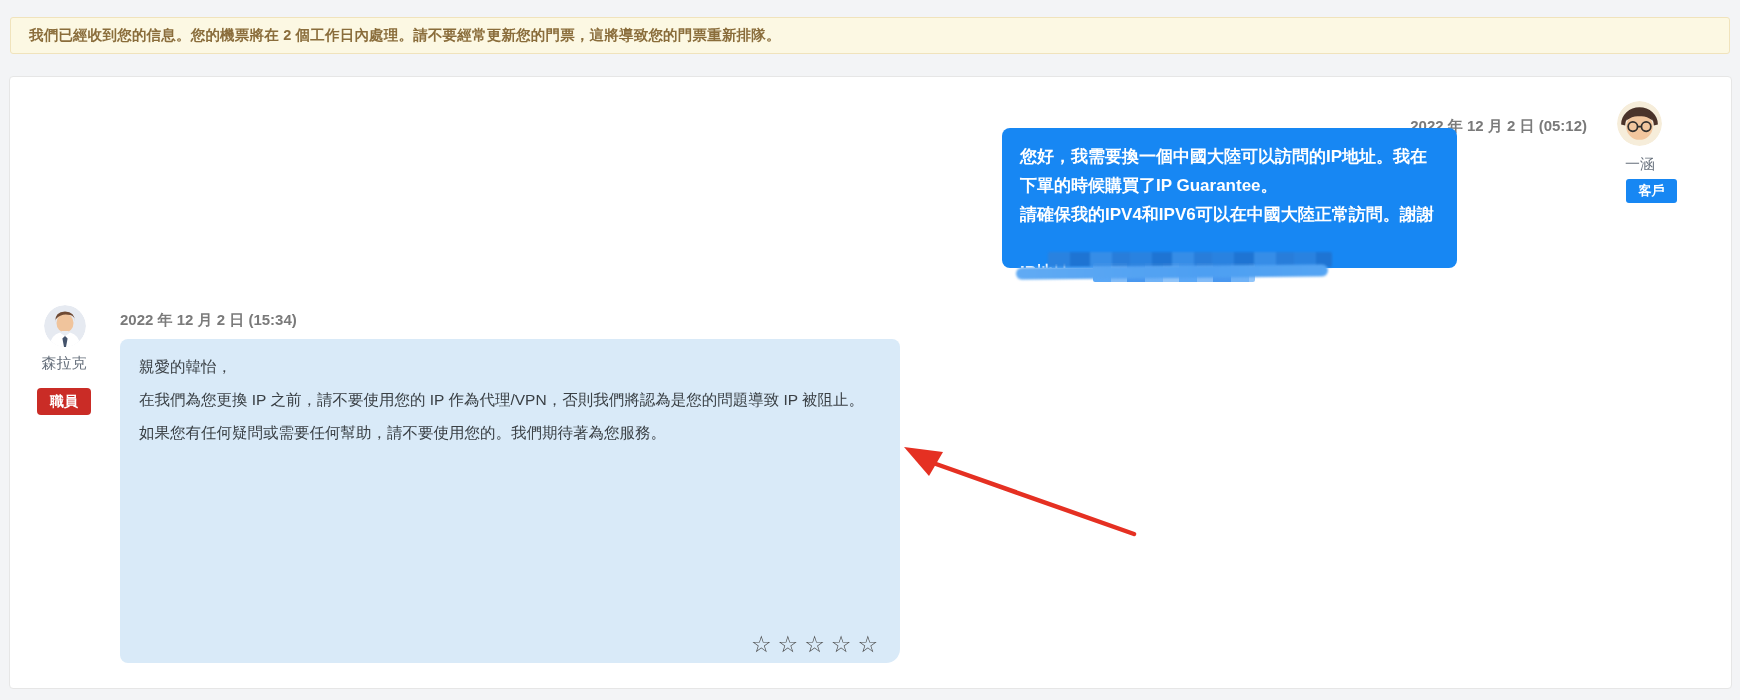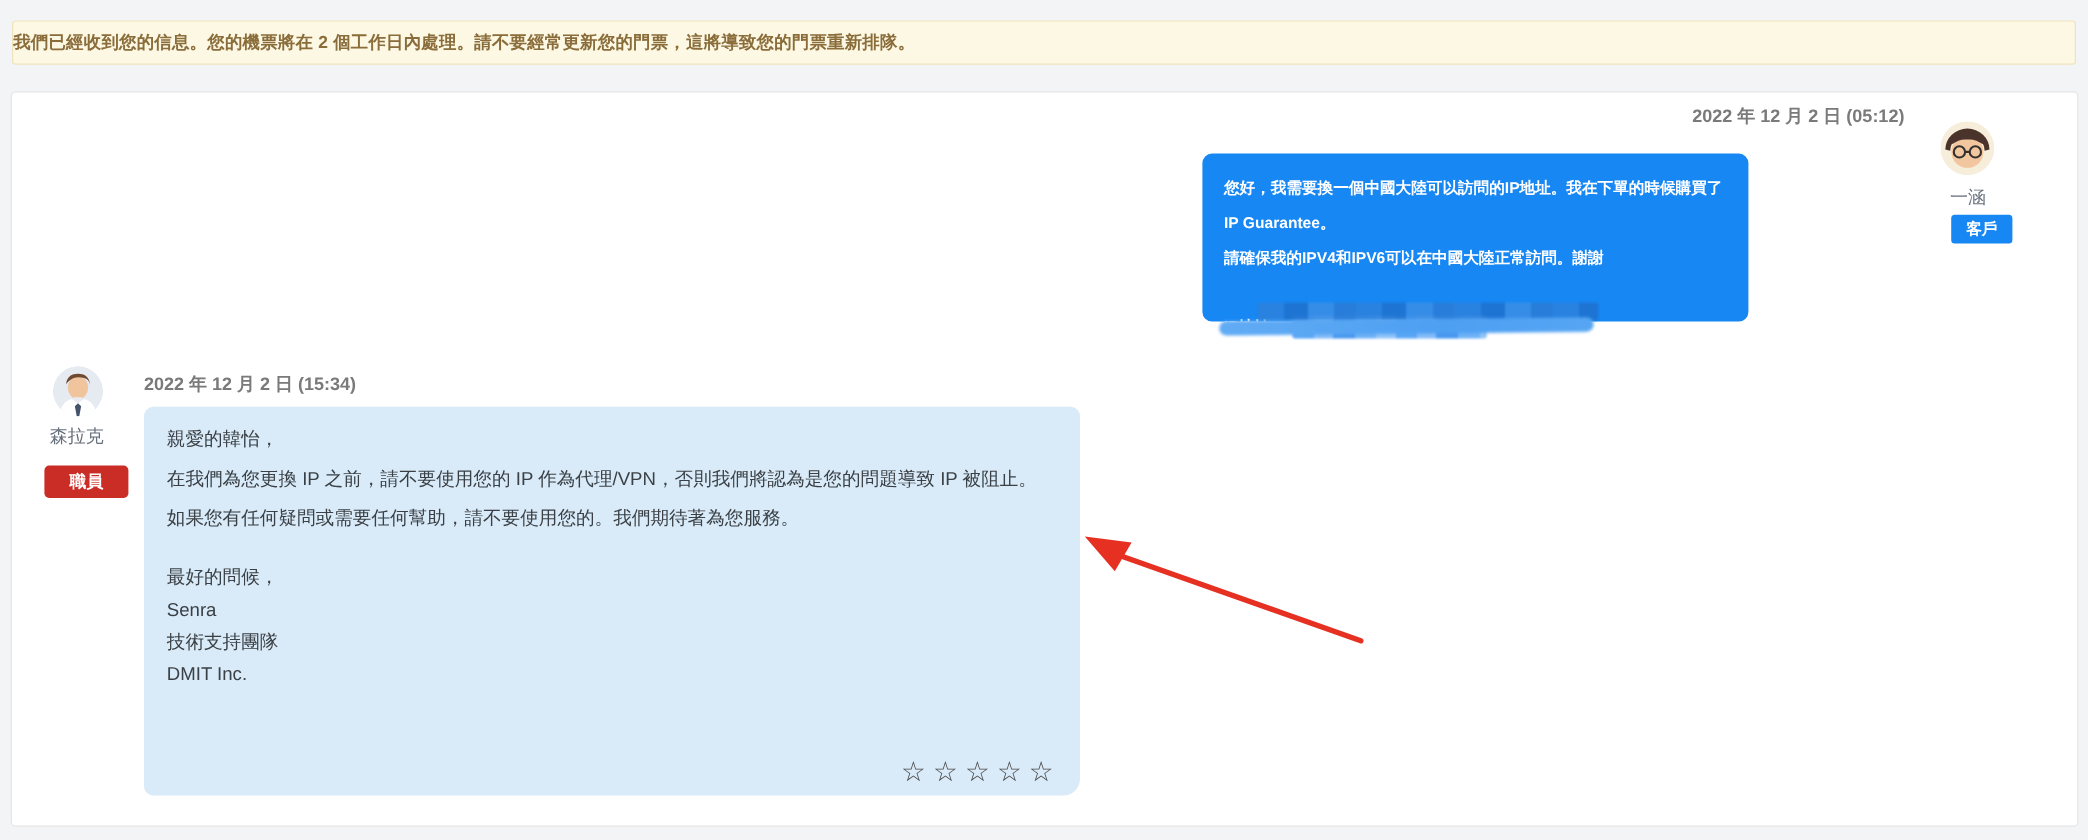--- a/index.html
+++ b/index.html
@@ -9,43 +9,43 @@
     background:#f3f4f6;
     position:relative;
     overflow:hidden;
   }
   .page { position:absolute; inset:0; }
 
   
   .alert-banner {
     position:absolute; left:10px; top:17px; right:10px; height:37px;
     background:#fcf8e3; border:1px solid #f0e3bc; border-radius:3px;
-    display:flex; align-items:center; 
+    display:flex; align-items:center; padding-left:18px;
     color:#8a6d3b; font-size:14.5px; font-weight:bold; letter-spacing:.2px;
   }
 
   
   .ticket-card {
     position:absolute; left:9px; top:76px; width:1723px; height:613px;
     background:#ffffff; border:1px solid #e6e6e6; border-radius:4px;
   }
 
   .msg-date { position:absolute; font-size:15px; font-weight:bold; color:#7a7a7a; }
   .author-name { position:absolute; font-size:15px; color:#67707c; text-align:center; width:80px; }
   .role-badge {
     position:absolute; color:#fff; font-size:13px; font-weight:bold;
     border-radius:3px; display:flex; align-items:center; justify-content:center;
   }
 
   
-  .cust-date { top:88px; right:153px; }
+  .cust-date { top:117px; right:153px; }
   .cust-bubble {
     position:absolute; left:1002px; top:128px; width:455px; height:140px;
     background:#1787f3; border-radius:8px; color:#ffffff;
-    font-size:13px; font-weight:bold; line-height:29px;
+    font-size:17px; font-weight:bold; line-height:29px;
     padding:14px 18px; overflow:visible;
   }
   .ip-row { margin-top:29px; display:flex; align-items:center; }
   .ip-redacted {
     display:inline-block; width:162px; height:19px; margin-left:6px; border-radius:2px;
     background:repeating-linear-gradient(90deg,#5aa7f6 0 18px,#83bcf8 18px 34px,#4897ef 34px 52px,#6fb2f7 52px 70px,#90c4f9 70px 86px);
     filter:blur(.7px);
   }
   .ip-redact-row2 {
     position:absolute; left:46px; bottom:1px; width:284px; height:15px; border-radius:2px;
@@ -57,21 +57,21 @@
     background:linear-gradient(90deg,#61abf4,#4d9ff2 60%,#55a5f3);
     border-radius:7px; filter:blur(1.2px); transform:rotate(-.6deg);
   }
   .cust-avatar { position:absolute; left:1617px; top:101px; width:45px; height:45px; border-radius:50%; overflow:hidden; }
   .cust-name { left:1600px; top:155px; }
   .cust-badge { left:1626px; top:179px; width:51px; height:24px; background:#1787f3; }
 
   
   .staff-avatar { position:absolute; left:44px; top:305px; width:42px; height:42px; border-radius:50%; overflow:hidden; }
   .staff-name { left:24px; top:354px; }
-  .staff-badge { left:37px; top:388px; width:70px; height:27px; background:#ca2c26; border-radius:4px; font-size:14px; }
+  .staff-badge { left:37px; top:388px; width:54px; height:27px; background:#ca2c26; border-radius:4px; font-size:14px; }
   .staff-date { top:311px; left:120px; }
   .staff-bubble {
     position:absolute; left:120px; top:339px; width:780px; height:324px;
     background:#d9eaf8; border-radius:8px 8px 14px 8px;
     color:#3a4045; font-size:15.5px; padding:17px 20px 12px 19px;
   }
   .staff-bubble p { line-height:21px; margin-bottom:12px; }
   .signature { margin-top:25px; line-height:27px; }
   .stars {
     position:absolute; right:16px; bottom:6px;
@@ -141,26 +141,20 @@
   </div>
   <div class="author-name staff-name">森拉克</div>
   <div class="role-badge staff-badge">職員</div>
 
   <div class="msg-date staff-date">2022 年 12 月 2 日 (15:34)</div>
 
   <div class="staff-bubble">
     <p>親愛的韓怡，</p>
     <p>在我們為您更換 IP 之前，請不要使用您的 IP 作為代理/VPN，否則我們將認為是您的問題導致 IP 被阻止。</p>
     <p>如果您有任何疑問或需要任何幫助，請不要使用您的。我們期待著為您服務。</p>
-    <div class="signature">
-      <div>最好的問候，</div>
-      <div>Senra</div>
-      <div>技術支持團隊</div>
-      <div>DMIT Inc.</div>
-    </div>
     <div class="stars">
       <span>☆</span><span>☆</span><span>☆</span><span>☆</span><span>☆</span>
     </div>
   </div>
 
   <svg class="anno-arrow" width="1740" height="700" viewBox="0 0 1740 700">
     <path d="M1134,534 L936,464" stroke="#e53022" stroke-width="4.5" stroke-linecap="round" fill="none"></path>
     <polygon points="904,447 943,452 929,476" fill="#e53022"></polygon>
   </svg>
 

